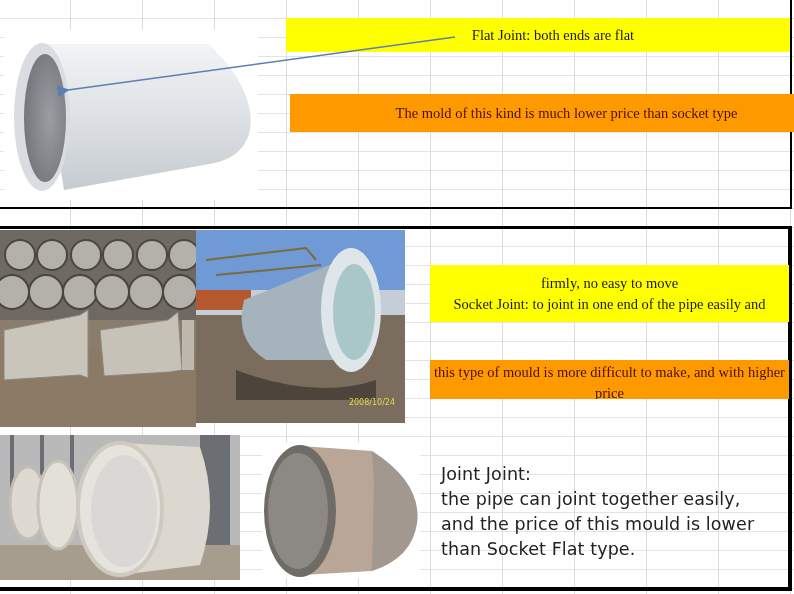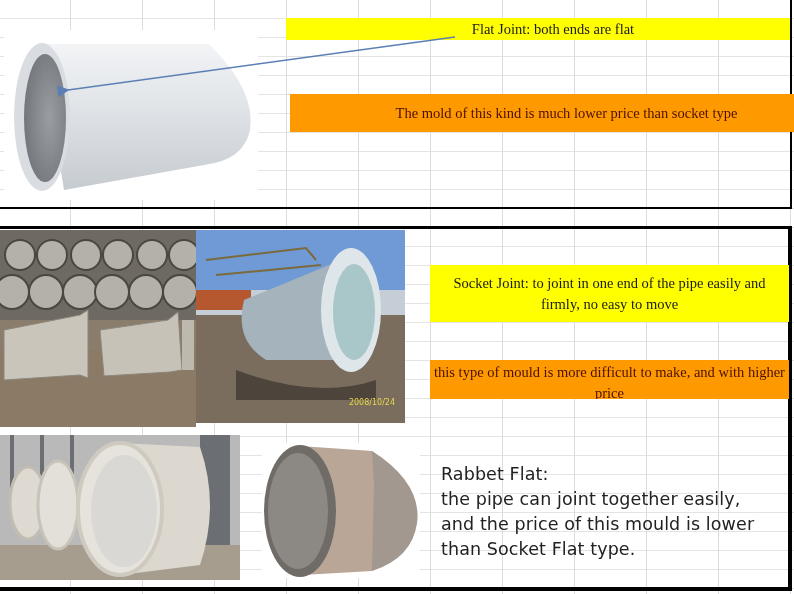--- a/index.html
+++ b/index.html
@@ -56,21 +56,21 @@
         <stop offset="0" stop-color="#9a9ea3"></stop>
         <stop offset="1" stop-color="#6d7176"></stop>
       </radialGradient>
     </defs>
     <path d="M36 14 L205 14 Q252 60 246 100 Q240 130 200 135 L60 160 Z" fill="url(#pb)"></path>
     <ellipse cx="38" cy="87" rx="28" ry="74" fill="#d9dde1"></ellipse>
     <ellipse cx="41" cy="88" rx="21" ry="64" fill="url(#pi)"></ellipse>
   </svg>
 </div>
 
-<div class="label yellow" style="left:286px;top:18px;width:504px;height:22px;">
+<div class="label yellow" style="left:286px;top:18px;width:504px;height:34px;">
   <span style="padding-left:30px;">Flat Joint: both ends are flat</span>
 </div>
 
 <div class="label orange" style="left:290px;top:94px;width:553px;height:38px;">
   <span>The mold of this kind is much lower price than socket type</span>
 </div>
 
 <svg style="position:absolute;left:0;top:0;" width="794" height="220">
   <defs>
     <marker id="ah" markerWidth="8" markerHeight="8" refX="1" refY="4" orient="auto">
@@ -117,22 +117,22 @@
     <rect y="85" width="209" height="108" fill="#7a6d5e"></rect>
     <path d="M48 70 L150 28 L160 130 L70 130 Q38 110 48 70 Z" fill="#a5b3bd"></path>
     <ellipse cx="155" cy="80" rx="30" ry="62" fill="#dfe6ea"></ellipse>
     <ellipse cx="158" cy="82" rx="21" ry="48" fill="#a9c6c9"></ellipse>
     <path d="M40 140 Q120 170 180 150 L180 170 L40 170 Z" fill="#2e2a25" opacity="0.6"></path>
   </svg>
   <span class="stamp" style="right:10px;bottom:16px;">2008/10/24</span>
 </div>
 
 <div class="label yellow" style="left:430px;top:265px;width:359px;height:57px;flex-direction:column;">
+  <span>firmly, no easy to move</span>
   <span>Socket Joint: to joint in one end of the pipe easily and</span>
-  <span>firmly, no easy to move</span>
 </div>
 
 <div class="label orange" style="left:430px;top:360px;width:359px;height:39px;flex-direction:column;overflow:hidden;justify-content:flex-start;padding-top:2px;box-sizing:border-box;">
   <span style="white-space:nowrap;">this type of mould is more difficult to make, and with higher</span>
   <span>price</span>
 </div>
 
 <div class="photo" style="left:0;top:435px;width:240px;height:145px;background:#cfcfcf;">
   <svg width="240" height="145" viewBox="0 0 240 145">
     <rect width="240" height="145" fill="#b8b9b8"></rect>
@@ -154,17 +154,17 @@
 <div class="photo" style="left:262px;top:443px;width:158px;height:135px;background:#fff;">
   <svg width="158" height="135" viewBox="0 0 158 135">
     <path d="M38 3 L110 8 Q160 40 155 80 Q150 115 110 128 L40 132 Z" fill="#b9a697"></path>
     <path d="M110 8 Q160 40 155 80 Q150 115 110 128 L112 40 Z" fill="#8b8a88" opacity="0.5"></path>
     <ellipse cx="38" cy="68" rx="36" ry="66" fill="#6f6b66"></ellipse>
     <ellipse cx="36" cy="68" rx="30" ry="58" fill="#8c8883"></ellipse>
   </svg>
 </div>
 
 <div class="rabbet-text">
-  <div>Rabbet Flat:</div>
+  <div>Joint Joint:</div>
   <div>the pipe can joint together easily,</div>
   <div>and the price of this mould is lower</div>
   <div>than Socket Flat type.</div>
 </div>
 
 </body></html>

